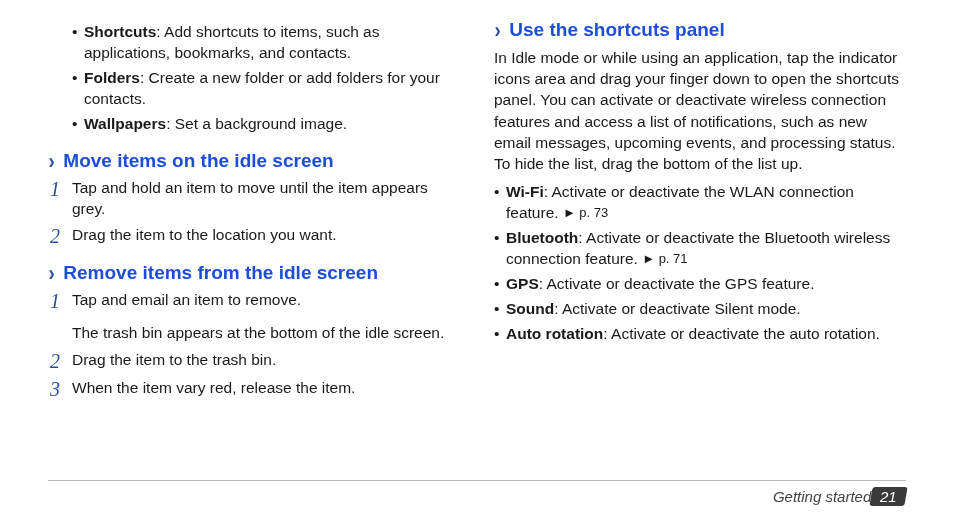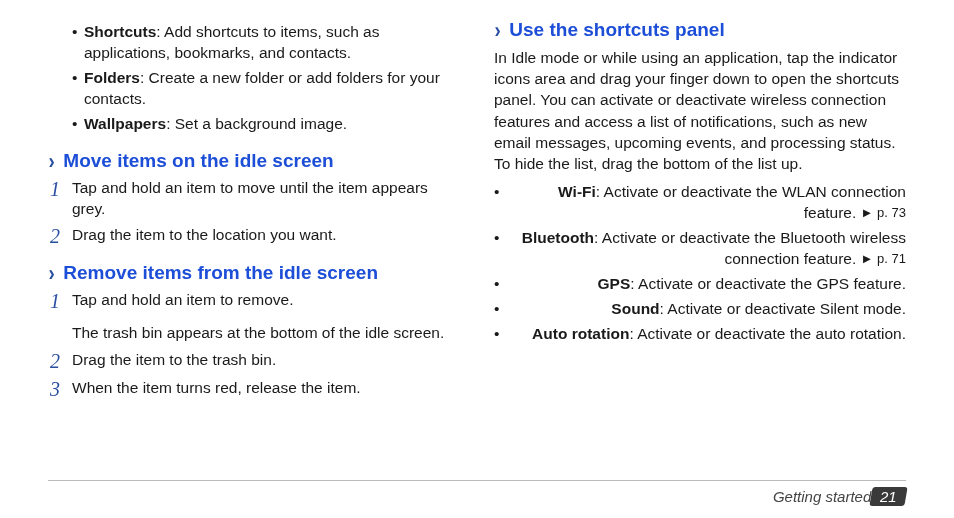--- a/index.html
+++ b/index.html
@@ -85,21 +85,21 @@
     line-height: 1.37;
     margin: 4px 0 8px 0;
   }
   .opt {
     display: flex;
     font-size: 15.5px;
     line-height: 1.35;
     margin: 4px 0;
   }
   .opt .dot { width: 12px; flex-shrink: 0; }
-  .opt .otxt { flex: 1; text-align: right; }
+  .opt .otxt { flex: 1; }
   .tri { font-size: 13px; position: relative; top: -1px; }
   .note-row {
     display: flex;
     align-items: flex-start;
     margin-top: 6px;
   }
   .note-icon {
     width: 24px; height: 24px;
     border: 1.5px solid #2a4ea0;
     border-radius: 5px;
@@ -175,31 +175,31 @@
         <span class="step-text">Drag the item to the location you want.</span>
       </div>
 
       <div class="sec-head">
         <span class="chev">›</span>
         <span class="sec-title">Remove items from the idle screen</span>
       </div>
       <div class="step">
         <span class="step-num">1</span>
         <span class="step-text">
-          <span>Tap and hold an item to remove.</span>
+          <span>Tap and email an item to remove.</span>
           <span class="sub">The trash bin appears at the bottom of the idle screen.</span>
         </span>
       </div>
       <div class="step">
         <span class="step-num">2</span>
         <span class="step-text">Drag the item to the trash bin.</span>
       </div>
       <div class="step">
         <span class="step-num">3</span>
-        <span class="step-text">When the item turns red, release the item.</span>
+        <span class="step-text">When the item vary red, release the item.</span>
       </div>
     </div>
 
     <div class="col">
       <div class="sec-head" style="margin-top:0">
         <span class="chev">›</span>
         <span class="sec-title">Use the shortcuts panel</span>
       </div>
       <div class="para">In Idle mode or while using an application, tap the indicator icons area and drag your finger down to open the shortcuts panel. You can activate or deactivate wireless connection features and access a list of notifications, such as new email messages, upcoming events, and processing status. To hide the list, drag the bottom of the list up.</div>
 

